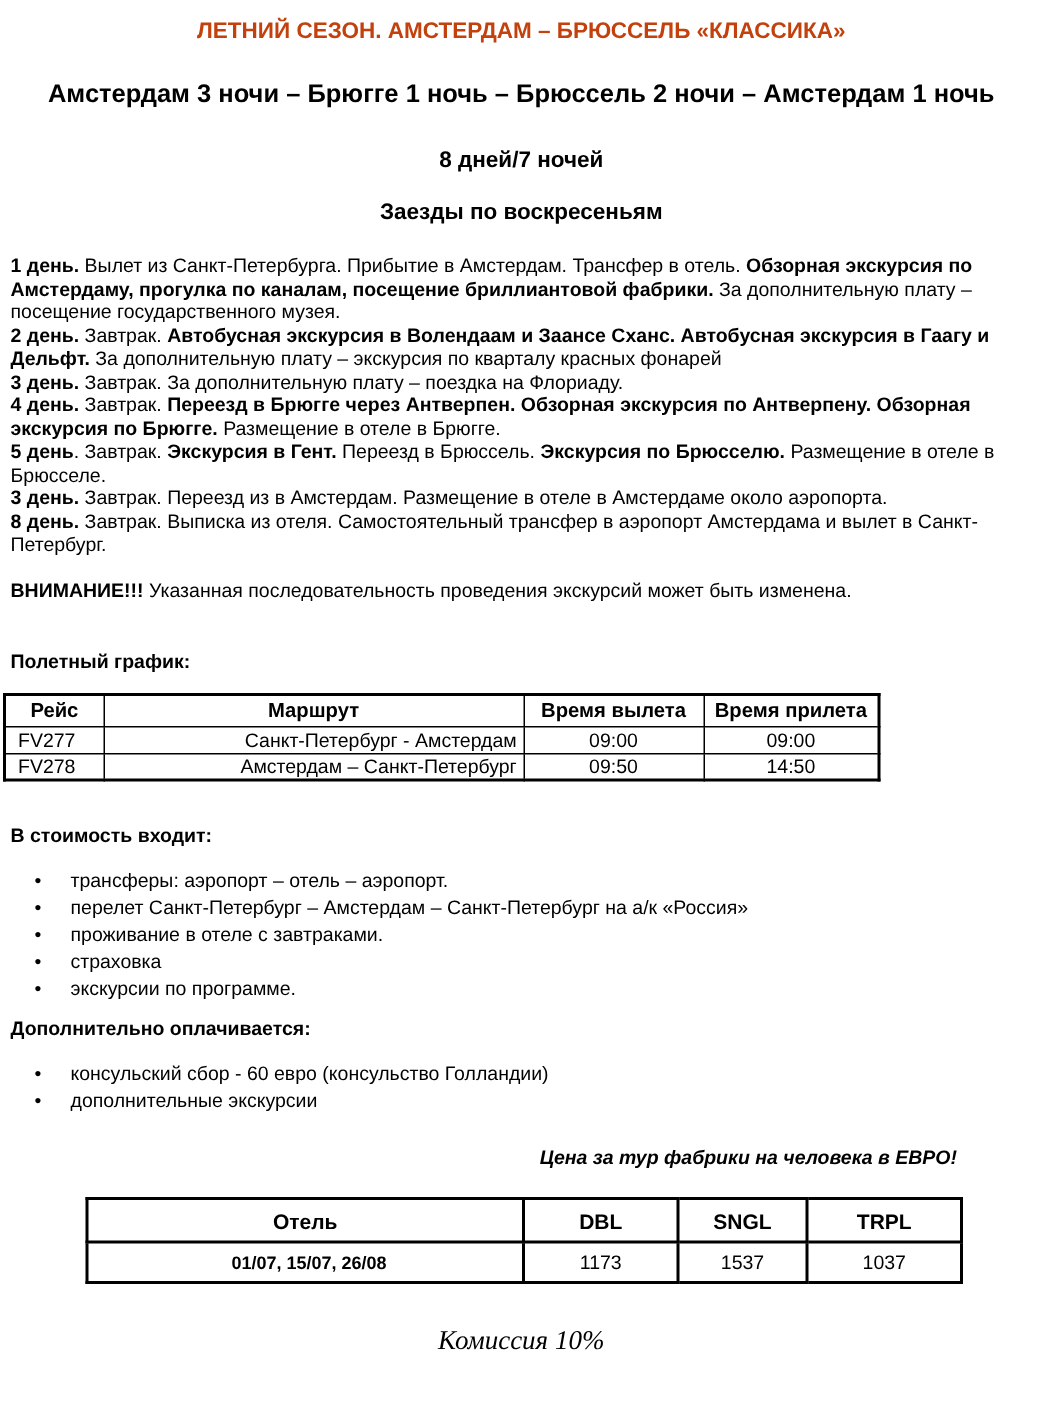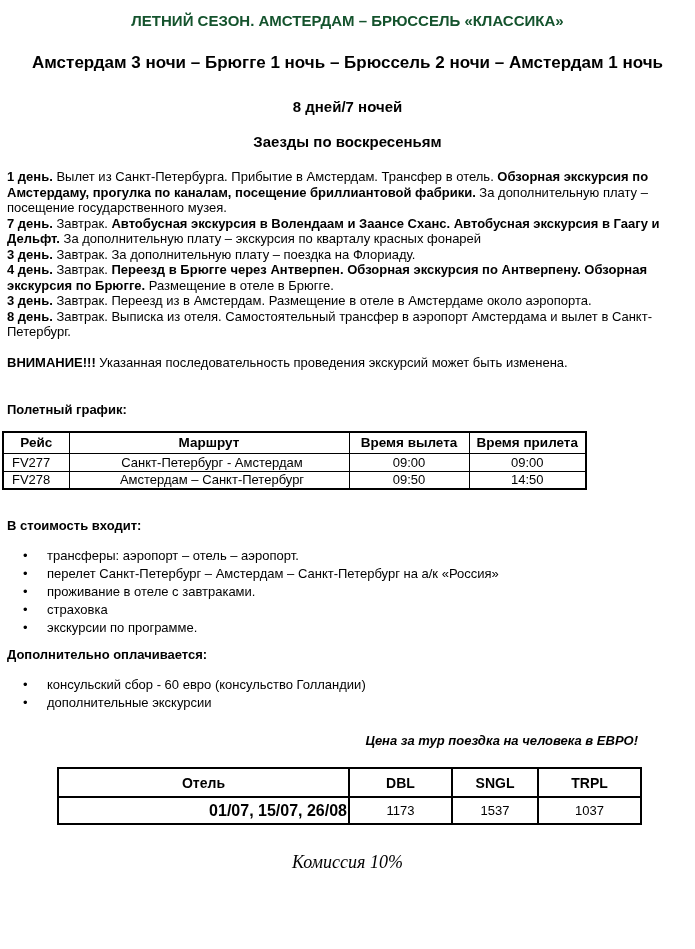--- a/index.html
+++ b/index.html
@@ -58,21 +58,21 @@
     border: 1px solid #000;
     padding: 0 4px;
     text-align: center;
     vertical-align: middle;
     overflow: hidden;
     white-space: nowrap;
   }
   .flight-table th { height: 21px; font-size: 13.5px; }
   .flight-table td { height: 18px; }
   .flight-table td:nth-child(1) { text-align: left; padding-left: 8px; }
-  .flight-table td:nth-child(2) { text-align: center; padding-left: 10px; }
+  .flight-table td:nth-child(2) { text-align: right; padding-left: 10px; }
   .included-heading { margin-top: 28px; }
   ul.bullets { list-style: none; margin: 3px 0 0 0; padding: 0; }
   ul.bullets li {
     position: relative;
     padding-left: 40px;
     line-height: 18px;
   }
   ul.bullets li::before {
     content: "\2022";
     position: absolute;
@@ -97,51 +97,52 @@
   .price-table th, .price-table td {
     border: 2px solid #000;
     text-align: center;
     vertical-align: middle;
     overflow: hidden;
     white-space: nowrap;
   }
   .price-table th { height: 29px; font-size: 14px; }
   .price-table td { height: 27px; font-size: 13px; }
   .price-table td:nth-child(1) {
-    text-align: right;
+    text-align: center;
     padding-left: 6px;
     font-weight: bold;
-    font-size: 16px;
+    font-size: 12px;
   }
   .commission {
     margin-top: 27px;
     text-align: center;
     font-family: "Liberation Serif", "DejaVu Serif", serif;
     font-size: 18px;
     font-style: italic;
   }
 </style>
 </head>
 <body>
 
-<h1 class="title" style="color: #14532d;">ЛЕТНИЙ СЕЗОН. АМСТЕРДАМ – БРЮССЕЛЬ «КЛАССИКА»</h1>
+<h1 class="title" style="color: #c2410c;">ЛЕТНИЙ СЕЗОН. АМСТЕРДАМ – БРЮССЕЛЬ «КЛАССИКА»</h1>
 
 <div class="subtitle">Амстердам 3 ночи – Брюгге 1 ночь – Брюссель 2 ночи – Амстердам 1 ночь</div>
 
 <div class="duration">8 дней/7 ночей</div>
 
 <div class="departures">
   <div>Заезды по воскресеньям</div>
 </div>
 
 <div class="itinerary">
     <p><span class="b">1 день. </span><span>Вылет из Санкт-Петербурга. Прибытие в Амстердам. Трансфер в отель. </span><span class="b">Обзорная экскурсия по Амстердаму, прогулка по каналам, посещение бриллиантовой фабрики. </span><span>За дополнительную плату – посещение государственного музея.</span></p>
-    <p><span class="b">7 день. </span><span>Завтрак. </span><span class="b">Автобусная экскурсия в Волендаам и Заансе Сханс. Автобусная экскурсия в Гаагу и Дельфт. </span><span>За дополнительную плату – экскурсия по кварталу красных фонарей</span></p>
+    <p><span class="b">2 день. </span><span>Завтрак. </span><span class="b">Автобусная экскурсия в Волендаам и Заансе Сханс. Автобусная экскурсия в Гаагу и Дельфт. </span><span>За дополнительную плату – экскурсия по кварталу красных фонарей</span></p>
     <p><span class="b">3 день. </span><span>Завтрак. За дополнительную плату – поездка на Флориаду.</span></p>
     <p><span class="b">4 день. </span><span>Завтрак. </span><span class="b">Переезд в Брюгге через Антверпен. Обзорная экскурсия по Антверпену. Обзорная экскурсия по Брюгге. </span><span>Размещение в отеле в Брюгге.</span></p>
+    <p><span class="b">5 день</span><span>. Завтрак. </span><span class="b">Экскурсия в Гент. </span><span>Переезд в Брюссель. </span><span class="b">Экскурсия по Брюсселю. </span><span>Размещение в отеле в Брюсселе.</span></p>
     <p><span class="b">3 день. </span><span>Завтрак. Переезд из в Амстердам. Размещение в отеле в Амстердаме около аэропорта.</span></p>
     <p><span class="b">8 день. </span><span>Завтрак. Выписка из отеля. Самостоятельный трансфер в аэропорт Амстердама и вылет в Санкт-Петербург.</span></p>
   </div>
 
 <p class="notice">
   <span class="b">ВНИМАНИЕ!!!</span><span> Указанная последовательность проведения экскурсий может быть изменена.</span>
 </p>
 
 <p class="section-heading flight-heading">Полетный график:</p>
 
@@ -184,21 +185,21 @@
     <li>страховка</li>
     <li>экскурсии по программе.</li>
   </ul>
 
 <p class="section-heading extra-heading">Дополнительно оплачивается:</p>
 <ul class="bullets">
     <li>консульский сбор  - 60 евро (консульство Голландии)</li>
     <li>дополнительные экскурсии</li>
   </ul>
 
-<div class="price-note">Цена за тур поездка на человека в ЕВРО!</div>
+<div class="price-note">Цена за тур фабрики на человека в ЕВРО!</div>
 
 <table class="price-table">
   <colgroup>
     <col style="width:291px">
       <col style="width:103px">
       <col style="width:86px">
       <col style="width:103px">
   </colgroup>
   <thead>
       <tr>

